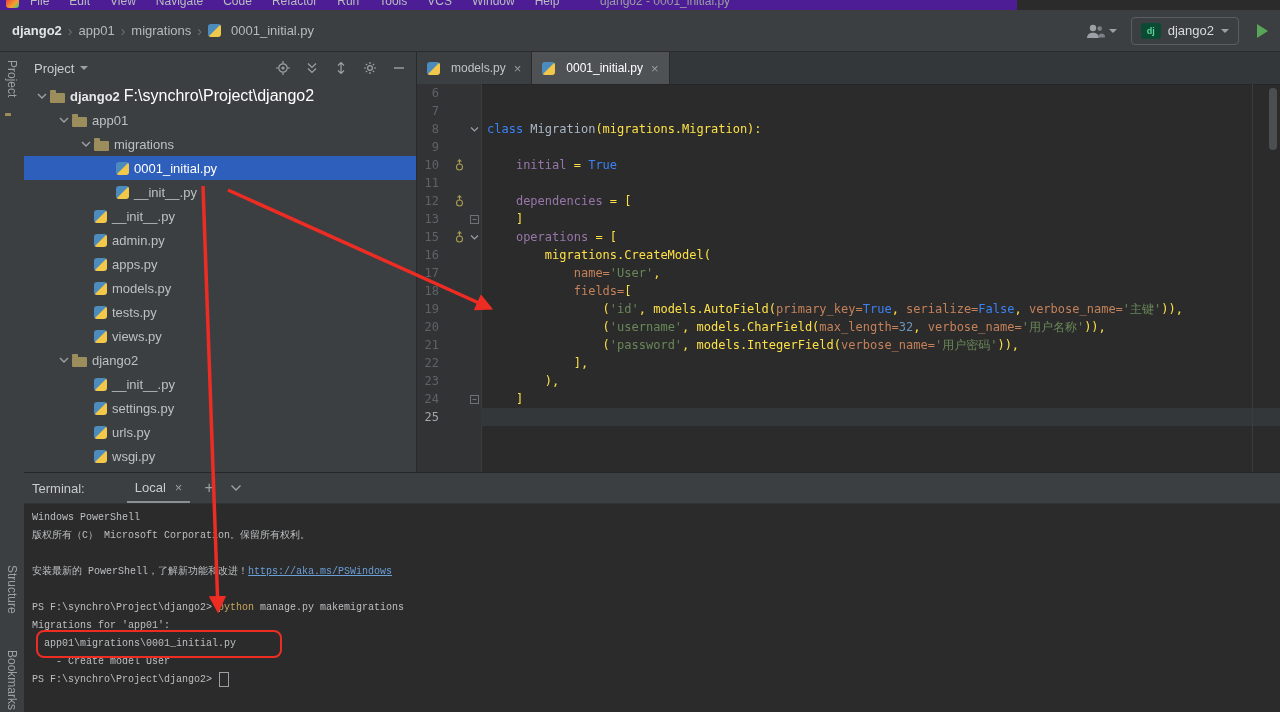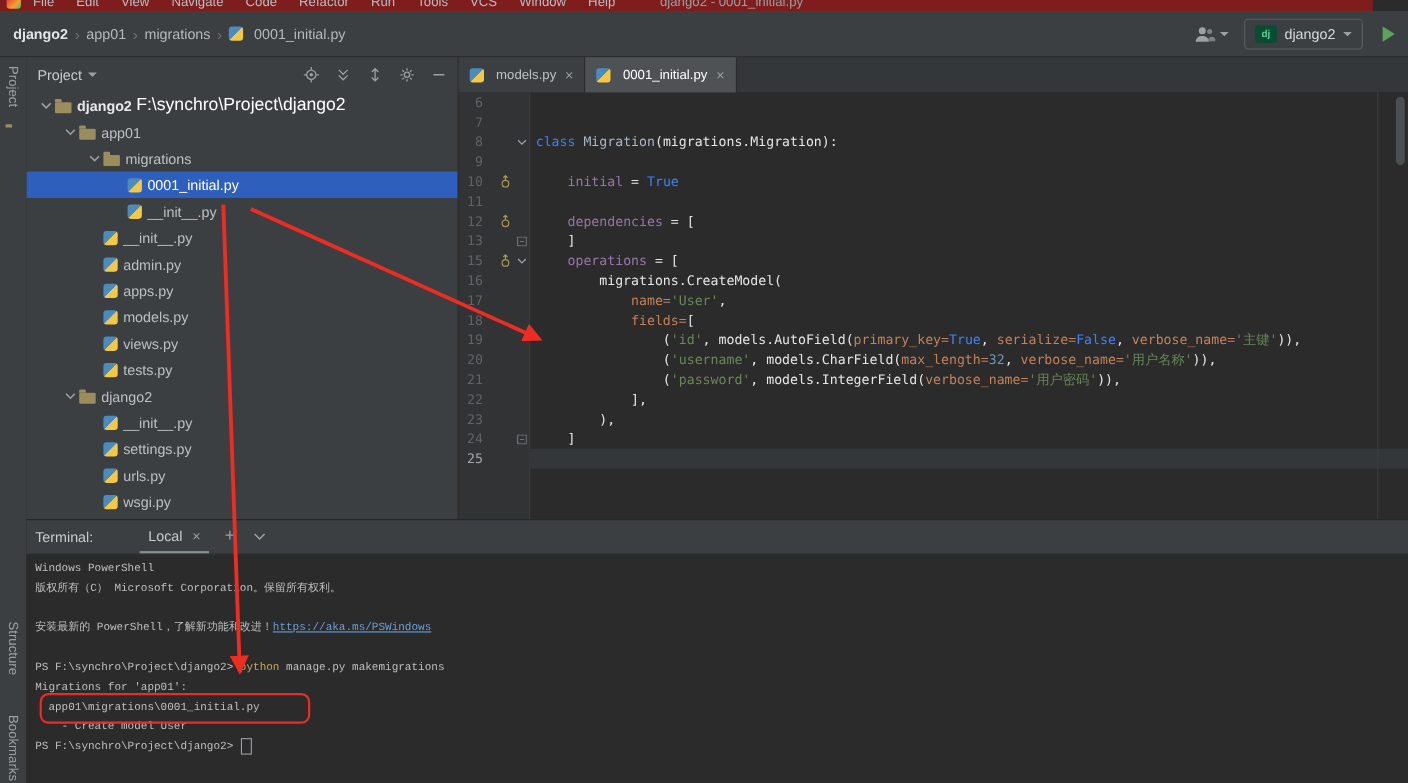--- a/index.html
+++ b/index.html
@@ -1,21 +1,21 @@
 <!DOCTYPE html>
 <html><head>
 <meta charset="utf-8">
 <style>
   html,body{margin:0;padding:0;background:#1e1e1e;}
   #app{position:relative;width:1280px;height:712px;overflow:hidden;background:#2b2b2b;
        font-family:"Liberation Sans","DejaVu Sans",sans-serif;color:#bcc0c5;-webkit-font-smoothing:antialiased;}
   .mono{font-family:"DejaVu Sans Mono",monospace;}
 
   
-  .menubar{position:absolute;left:0;top:0;width:1248px;height:10px;background:#7f1d1d;overflow:hidden;border-bottom:1px solid #2a2c2e;}
+  .menubar{position:absolute;left:0;top:0;width:1017px;height:10px;background:#4c1d95;overflow:hidden;border-bottom:1px solid #2a2c2e;}
   .menubar-inner{display:flex;gap:20px;margin-top:-6px;padding-left:30px;font-size:12px;color:#b9bdc1;white-space:nowrap;}
   .menu-title{position:absolute;left:600px;top:-6px;color:#9a9ea3;font-size:12px;}
   .logo-sliver{position:absolute;left:6px;top:0;width:13px;height:8px;border-radius:0 0 3px 3px;background:linear-gradient(135deg,#e8453c,#f6a12f 60%,#1bd17e);}
 
   
   .navbar{position:absolute;left:0;top:10px;width:1280px;height:42px;background:#3c3f41;border-bottom:1px solid #2a2c2e;display:flex;align-items:center;padding:0 12px;box-sizing:border-box;}
   .crumbs{display:flex;align-items:center;gap:6px;font-size:13px;color:#b5bac0;}
   .crumb{display:flex;align-items:center;gap:5px;cursor:default;}
   .crumb.bold .breadcrumb-label,{color:#e8eaec;}
   .crumb.bold{font-weight:bold;color:#e2e5e8;}
@@ -60,21 +60,21 @@
   .tab-close{color:#9a9ea2;font-size:13px;margin-left:2px;}
   .editor{position:absolute;left:0;top:32px;right:0;bottom:0;font-family:"DejaVu Sans Mono",monospace;font-size:12px;}
   .gutter-bg{position:absolute;left:0;top:0;bottom:0;width:64px;background:#313335;border-right:1px solid #3a3c3e;}
   .code-row{position:relative;display:flex;height:18px;line-height:18px;align-items:stretch;}
   .ln{width:34px;box-sizing:border-box;padding-right:12px;text-align:right;color:#606366;flex:0 0 auto;}
   .gslot{width:16px;display:flex;align-items:center;justify-content:center;flex:0 0 auto;}
   .gslot.fold{width:14px;}
   .code-line{flex:1;padding-left:6px;white-space:pre;color:#a9b7c6;}
   .code-row.caret .code-line{background:#34373a;}
   .code-row.caret .ln{color:#a4a7aa;}
-  .seg-pl{color:#e5e5e5;margin-top:28px;} .seg-kw{color:#3b82f6;} .seg-cls{color:#a9b7c6;}
+  .seg-pl{color:#fde047;margin-top:28px;} .seg-kw{color:#3b82f6;} .seg-cls{color:#a9b7c6;}
   .seg-str{color:#6a8759;} .seg-num{color:#6897bb;} .seg-kwa{color:#c4815a;} .seg-fld{color:#9876aa;}
   .v-scroll{position:absolute;right:3px;top:4px;width:8px;height:62px;background:#4c4f51;border-radius:4px;}
   .stripe-line{position:absolute;right:27px;top:0;bottom:0;width:1px;background:#3a3c3e;}
 
   
   .terminal{position:absolute;left:24px;top:472px;width:1256px;height:240px;background:#2b2b2b;border-top:1px solid #242628;box-sizing:border-box;}
   .term-header{height:30px;background:#3c3f41;display:flex;align-items:center;padding:0 8px;font-size:13px;color:#c8cbd0;border-bottom:1px solid #303234;}
   .term-title{margin-right:42px;}
   .term-tab{display:flex;align-items:center;gap:7px;height:100%;padding:0 8px;border-bottom:2px solid #8a8f94;box-sizing:border-box;color:#c8cbd0;}
   .term-actions{display:flex;align-items:center;gap:16px;margin-left:14px;color:#9da0a6;}
@@ -238,26 +238,26 @@
           <span class="tree-label">apps.py</span>
         </div>
         <div class="tree-row" style="padding-left: 54px;">
           <span class="tree-chevron-spacer"></span>
           <span class="py-icon"></span>
           <span class="tree-label">models.py</span>
         </div>
         <div class="tree-row" style="padding-left: 54px;">
           <span class="tree-chevron-spacer"></span>
           <span class="py-icon"></span>
+          <span class="tree-label">tests.py</span>
+        </div>
+        <div class="tree-row" style="padding-left: 54px;">
+          <span class="tree-chevron-spacer"></span>
+          <span class="py-icon"></span>
           <span class="tree-label">views.py</span>
-        </div>
-        <div class="tree-row" style="padding-left: 54px;">
-          <span class="tree-chevron-spacer"></span>
-          <span class="py-icon"></span>
-          <span class="tree-label">tests.py</span>
         </div>
         <div class="tree-row" style="padding-left: 32px;">
           <span class="tree-chevron">
             <svg width="10" height="7" viewBox="0 0 10 7" stroke="#9da0a6" fill="none" stroke-width="1.4">
               <path d="M1 1l4 4 4-4"></path>
             </svg>
           </span>
           <span class="folder-icon"></span>
           <span class="tree-label">django2</span>
         </div>

